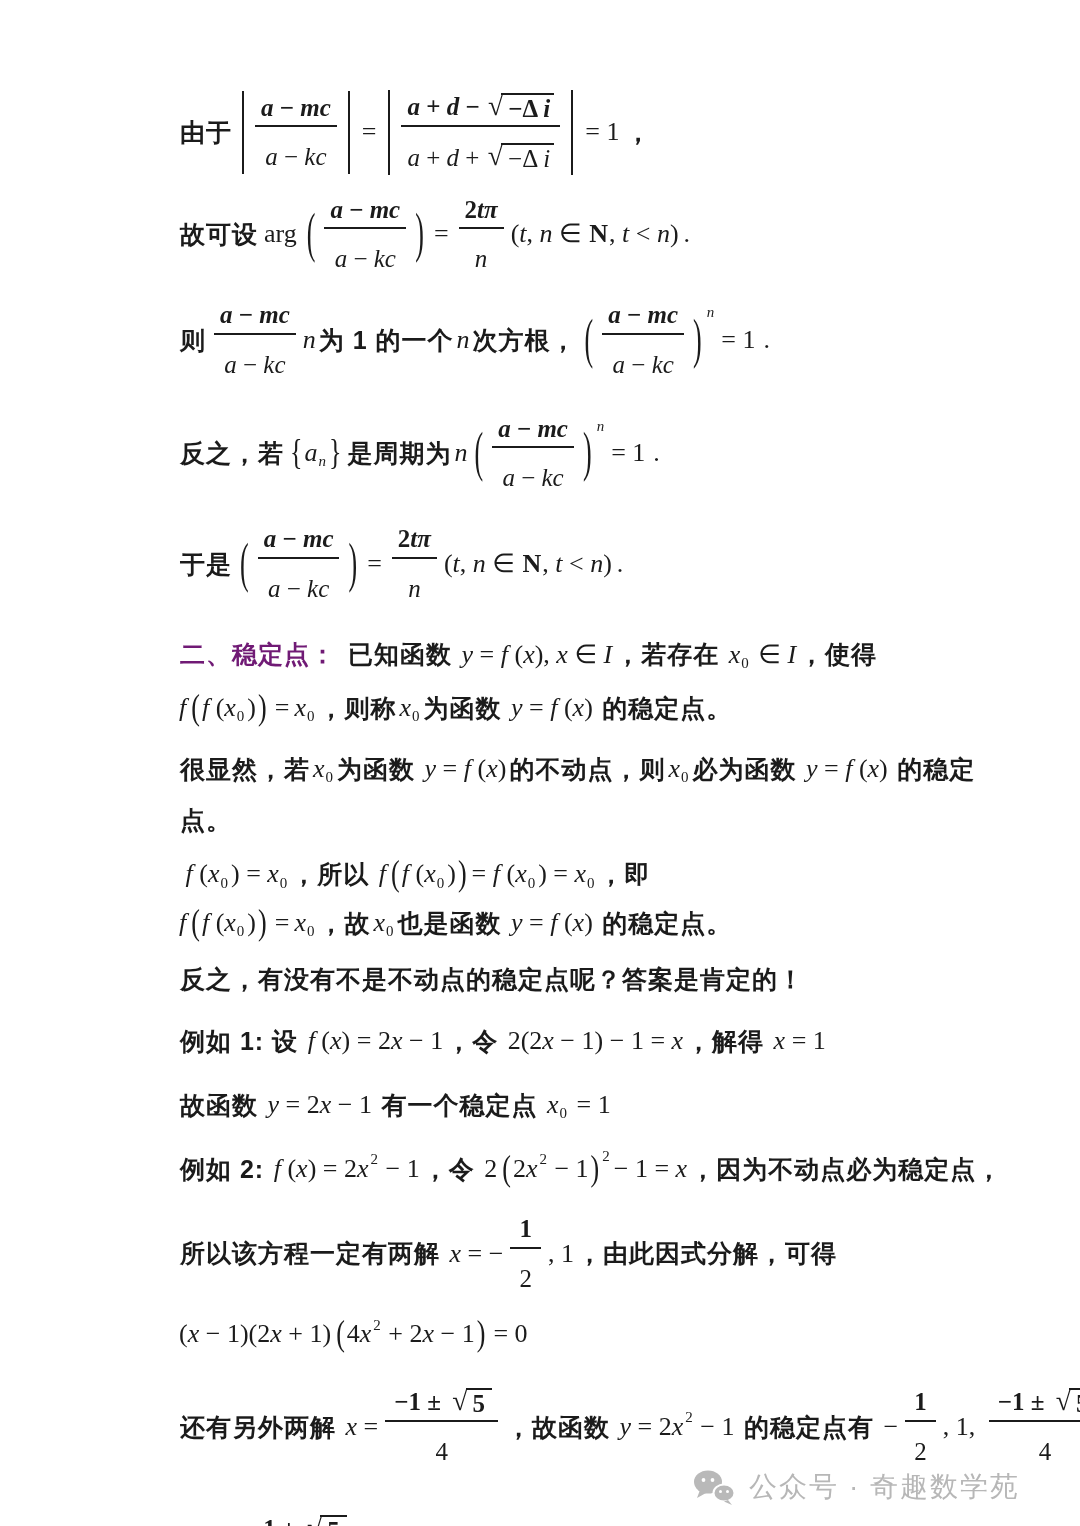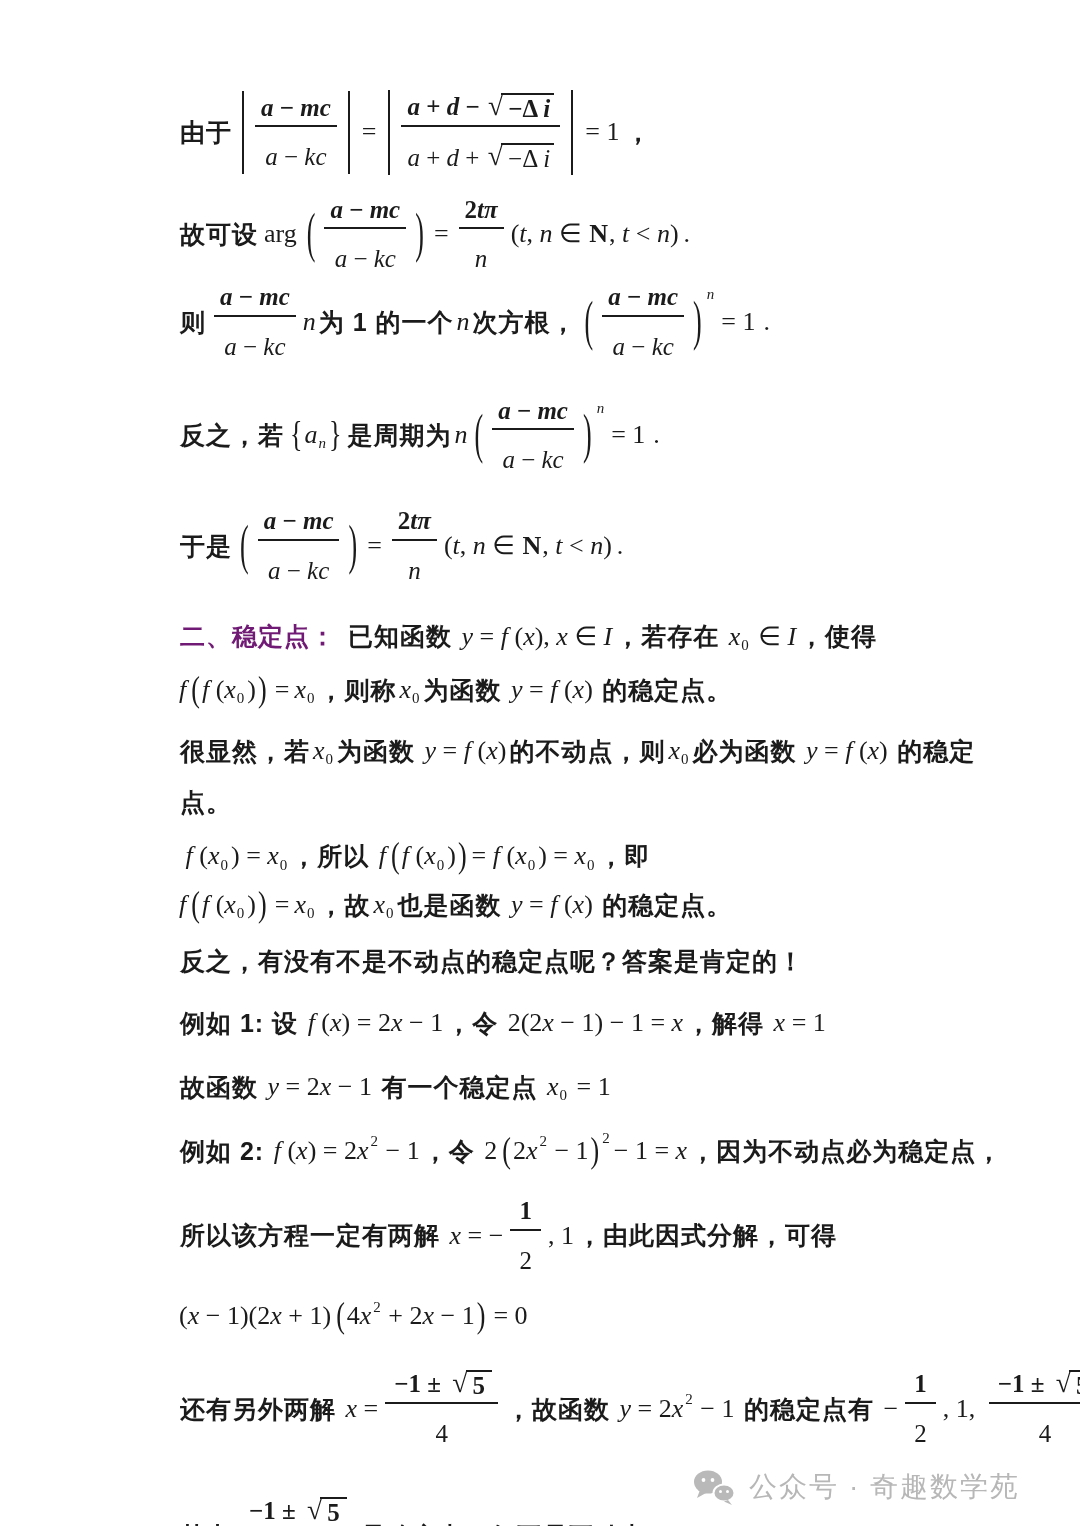--- a/index.html
+++ b/index.html
@@ -27,21 +27,21 @@
            display:inline-flex;align-items:center;white-space:pre;line-height:1.05;}
   .grp{display:inline-flex;align-items:center;margin:0 3px;position:relative;}
   .gmid{display:inline-flex;align-items:center;}
   .vbar{width:2px;background:#1b1b1b;align-self:stretch;margin:2px 5px;}
   .bigd{font-family:"Liberation Serif",serif;display:inline-block;line-height:1;}
   .bigd.xl{transform:scaleY(2.15);margin:0 3px;}
   .bigd.md{transform:scaleY(1.4);margin:0 1px;}
   .gsup{font-size:15px;position:relative;top:-12px;margin-left:2px;white-space:pre;}
   .gsup.hi{top:-27px;}
   
-  .line:nth-child(1){margin-bottom:14px}.line:nth-child(2){}
+  .line:nth-child(1){margin-bottom:14px}.line:nth-child(2){margin-bottom:18px}
   .line:nth-child(3){margin-bottom:26px}.line:nth-child(4){margin-bottom:23px}
   .line:nth-child(5){margin-bottom:30px}.line:nth-child(6){margin-bottom:20px}
   .line:nth-child(7){margin-bottom:27px}.line:nth-child(8){margin-bottom:18px}
   .line:nth-child(9){margin-bottom:21px}.line:nth-child(10){margin-bottom:15px}
   .line:nth-child(11){margin-bottom:23px}.line:nth-child(12){margin-bottom:29px}
   .line:nth-child(13){margin-bottom:30px}.line:nth-child(14){margin-bottom:30px}
   .line:nth-child(15){margin-bottom:24px}.line:nth-child(16){margin-bottom:20px}
   .line:nth-child(17){margin-bottom:32px}.line:nth-child(18){margin-bottom:39px}
   .line:nth-child(19){margin-bottom:0}
   .footer{position:absolute;right:60px;bottom:20px;display:flex;align-items:center;gap:12px;

